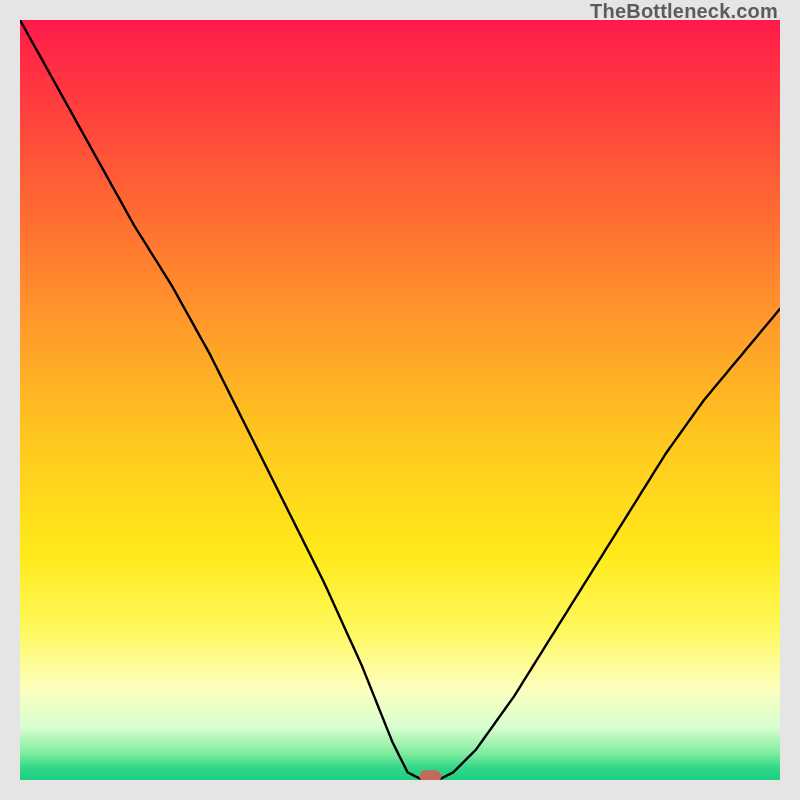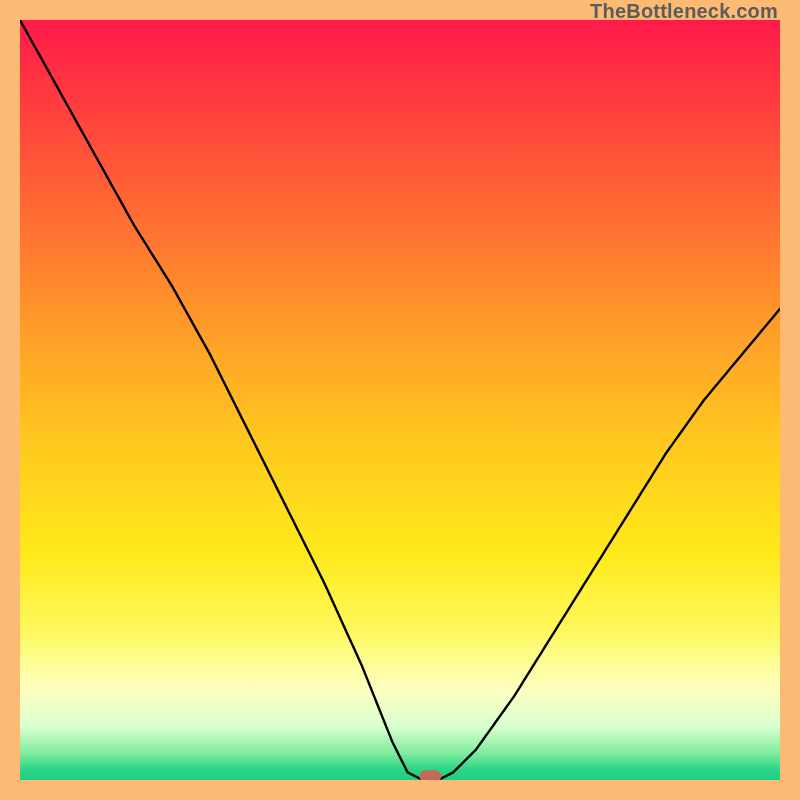--- a/index.html
+++ b/index.html
@@ -1,21 +1,21 @@
 <!DOCTYPE html>
 <html><head>
 <meta charset="utf-8">
 <style>
   * { margin: 0; padding: 0; box-sizing: border-box; }
   html, body { width: 800px; height: 800px; overflow: hidden; background: #000; }
   .frame {
     position: relative;
     width: 800px;
     height: 800px;
-    background: #fdba74;
+    background: #e5e5e5;
   }
   .plot {
     position: absolute;
     left: 20px;
     top: 20px;
     width: 760px;
     height: 760px;
     overflow: hidden;
   }
   .watermark {

